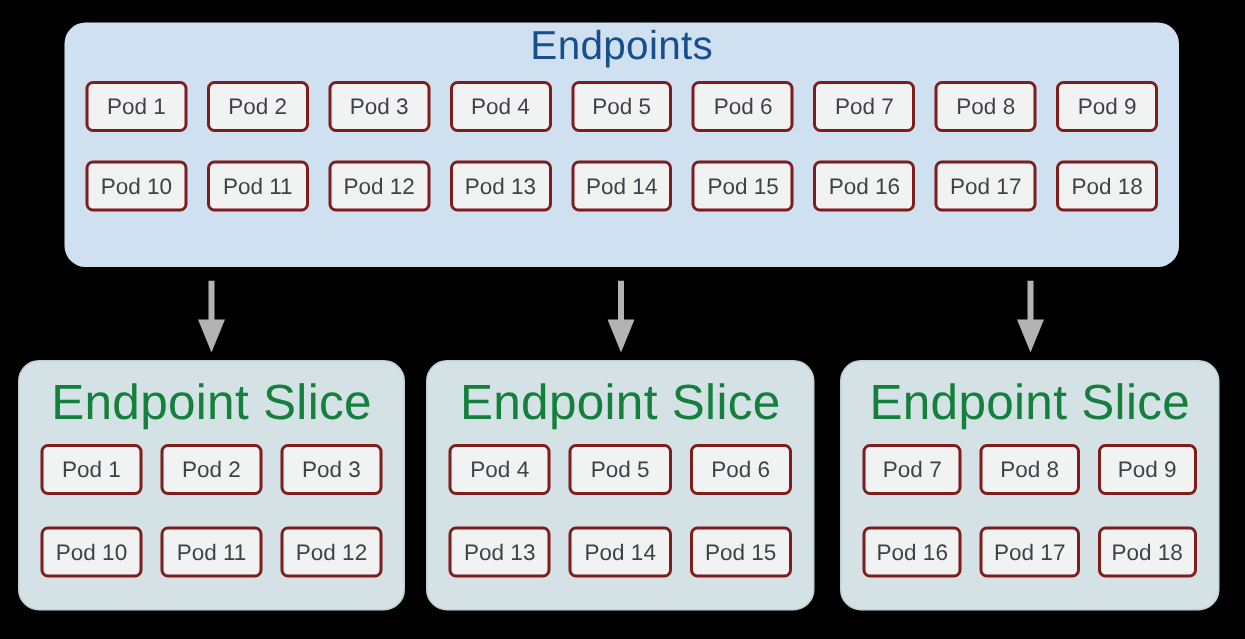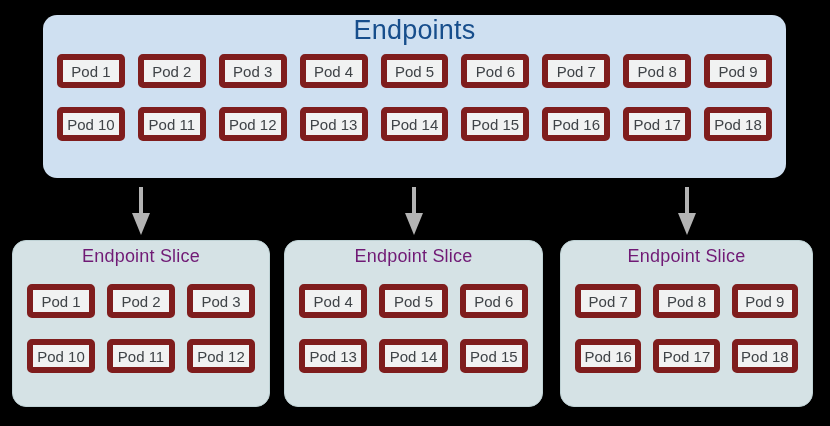--- a/index.html
+++ b/index.html
@@ -40,21 +40,21 @@
     grid-template-columns: repeat(9, 1fr);
     column-gap: 13px;
     row-gap: 19px;
     padding: 9px 14px 0 14px;
   }
 
   
   .pod-chip {
     height: 34px;
     background: #f1f2f2;
-    border: 6px solid #7f1d1d;
+    border: 2px solid #7f1d1d;
     border-radius: 5px;
     display: flex;
     align-items: center;
     justify-content: center;
     font-size: 15px;
     color: #3f4347;
     box-sizing: border-box;
     white-space: nowrap;
   }
 
@@ -77,25 +77,26 @@
     background: #d5e2e5;
     border: 1px solid #bfd2d5;
     border-radius: 14px;
     box-sizing: border-box;
   }
   .slice-0 { left: 12px;  width: 258px; }
   .slice-1 { left: 284px; width: 259px; }
   .slice-2 { left: 560px; width: 253px; }
 
   .slice-title {
+    margin-top: 12px;
     text-align: center;
-    font-size: 18px;
+    font-size: 33px;
     line-height: 30px;
     font-weight: 500;
-    color: #701a75;
+    color: #15803d;
     letter-spacing: 0.2px;
   }
   .slice-grid {
     display: grid;
     grid-template-columns: repeat(3, 1fr);
     column-gap: 12px;
     row-gap: 21px;
     padding: 13px 14px 0 14px;
   }
 </style>

